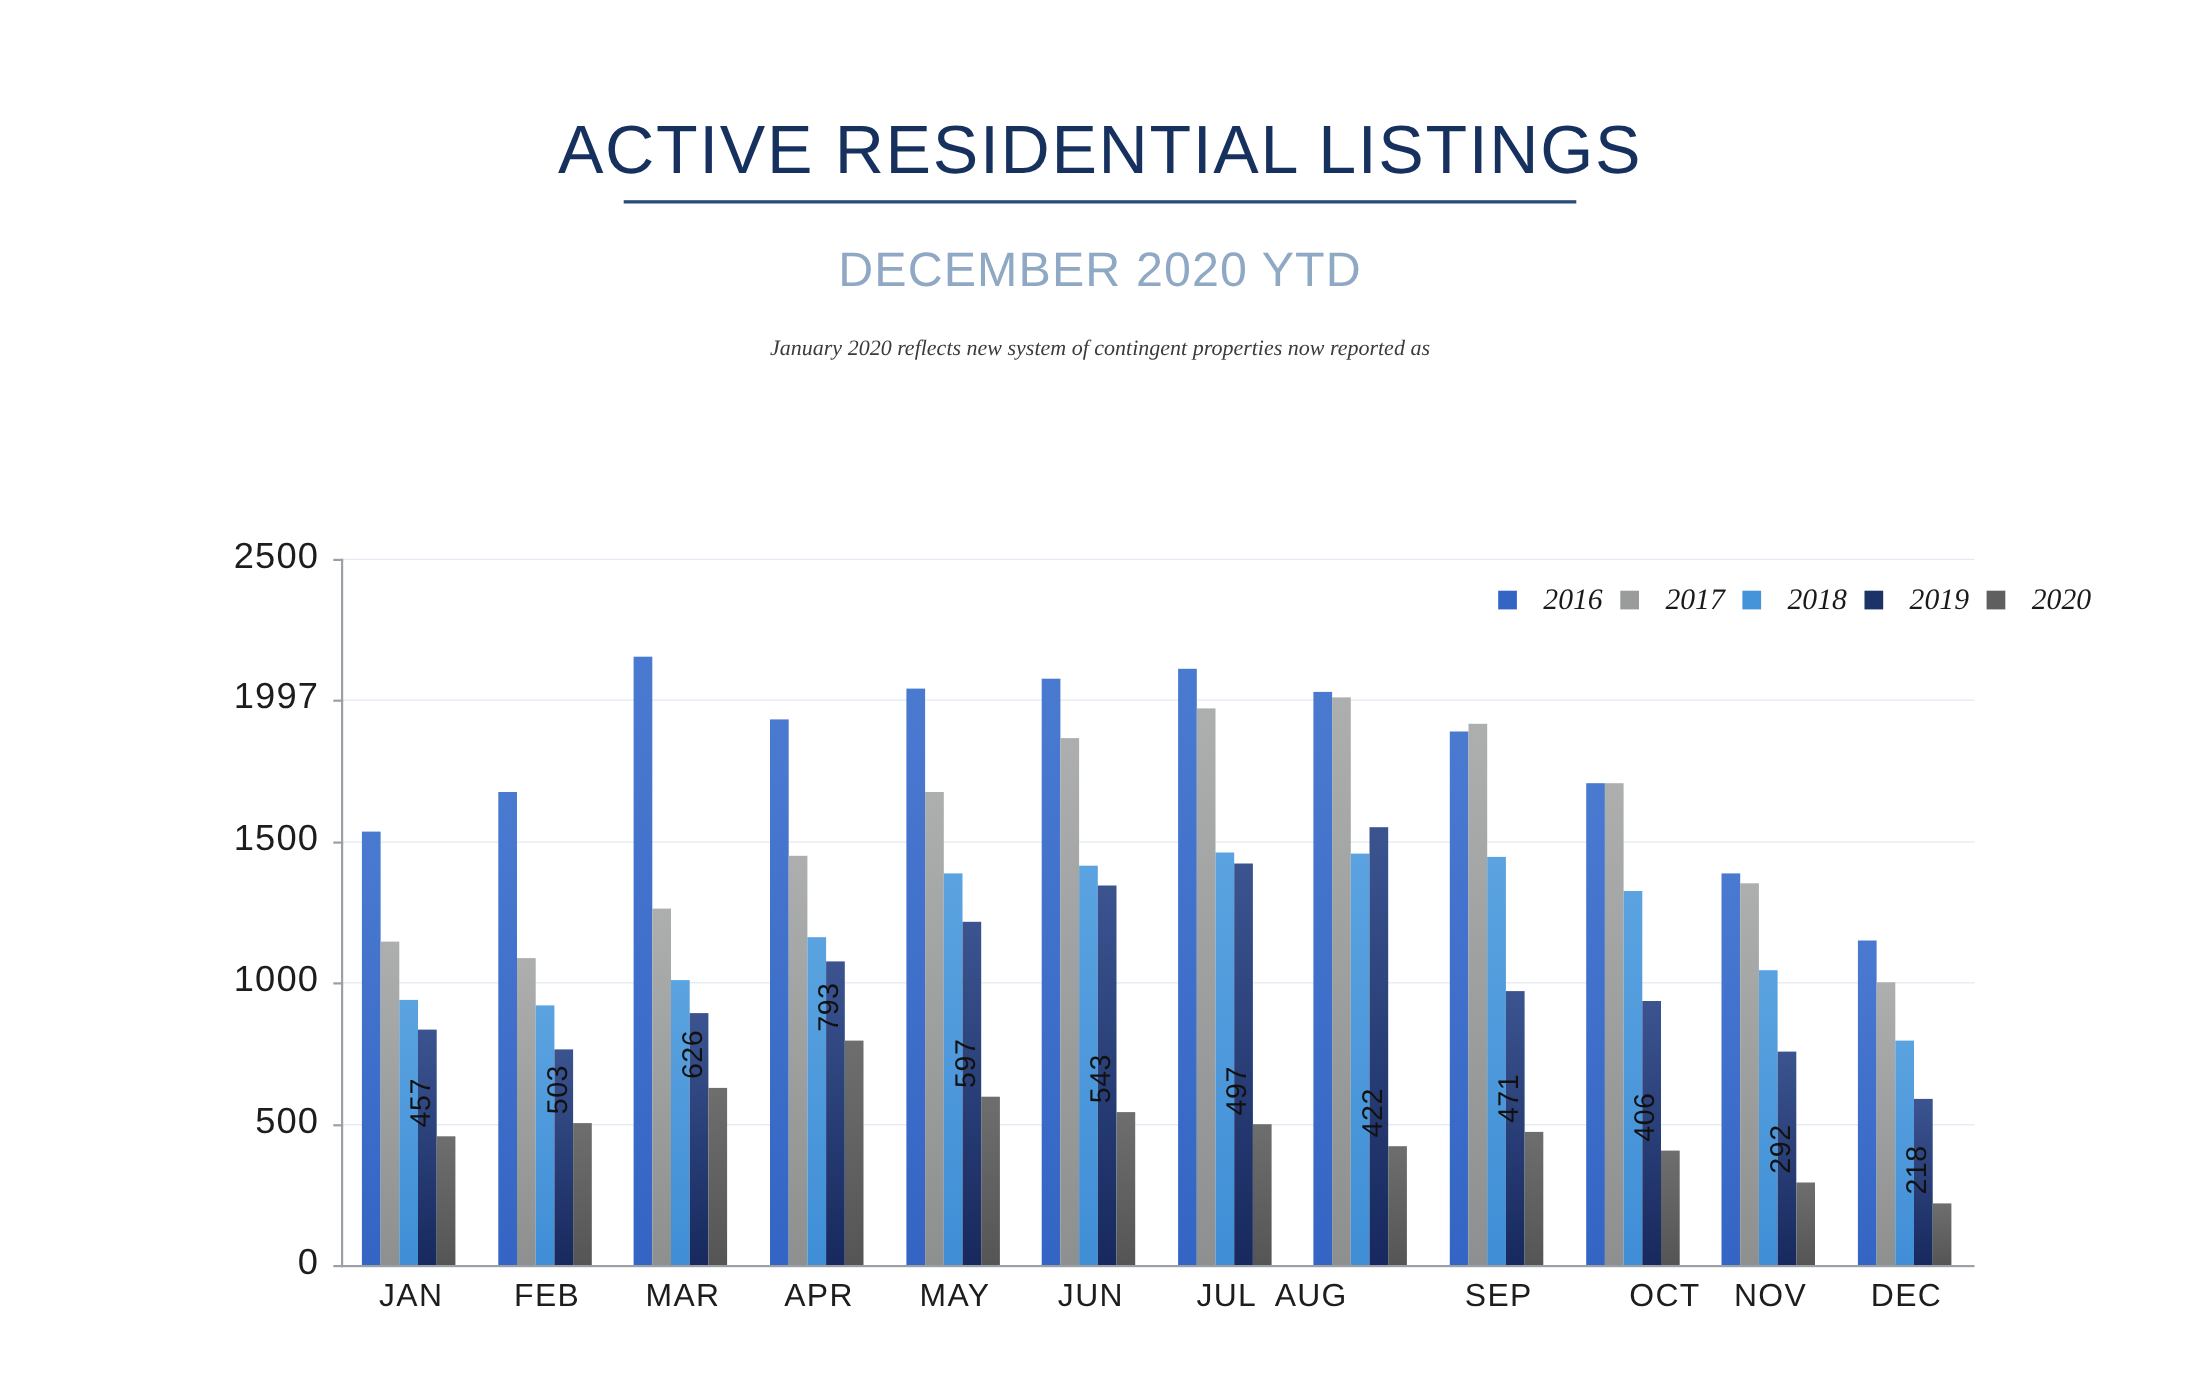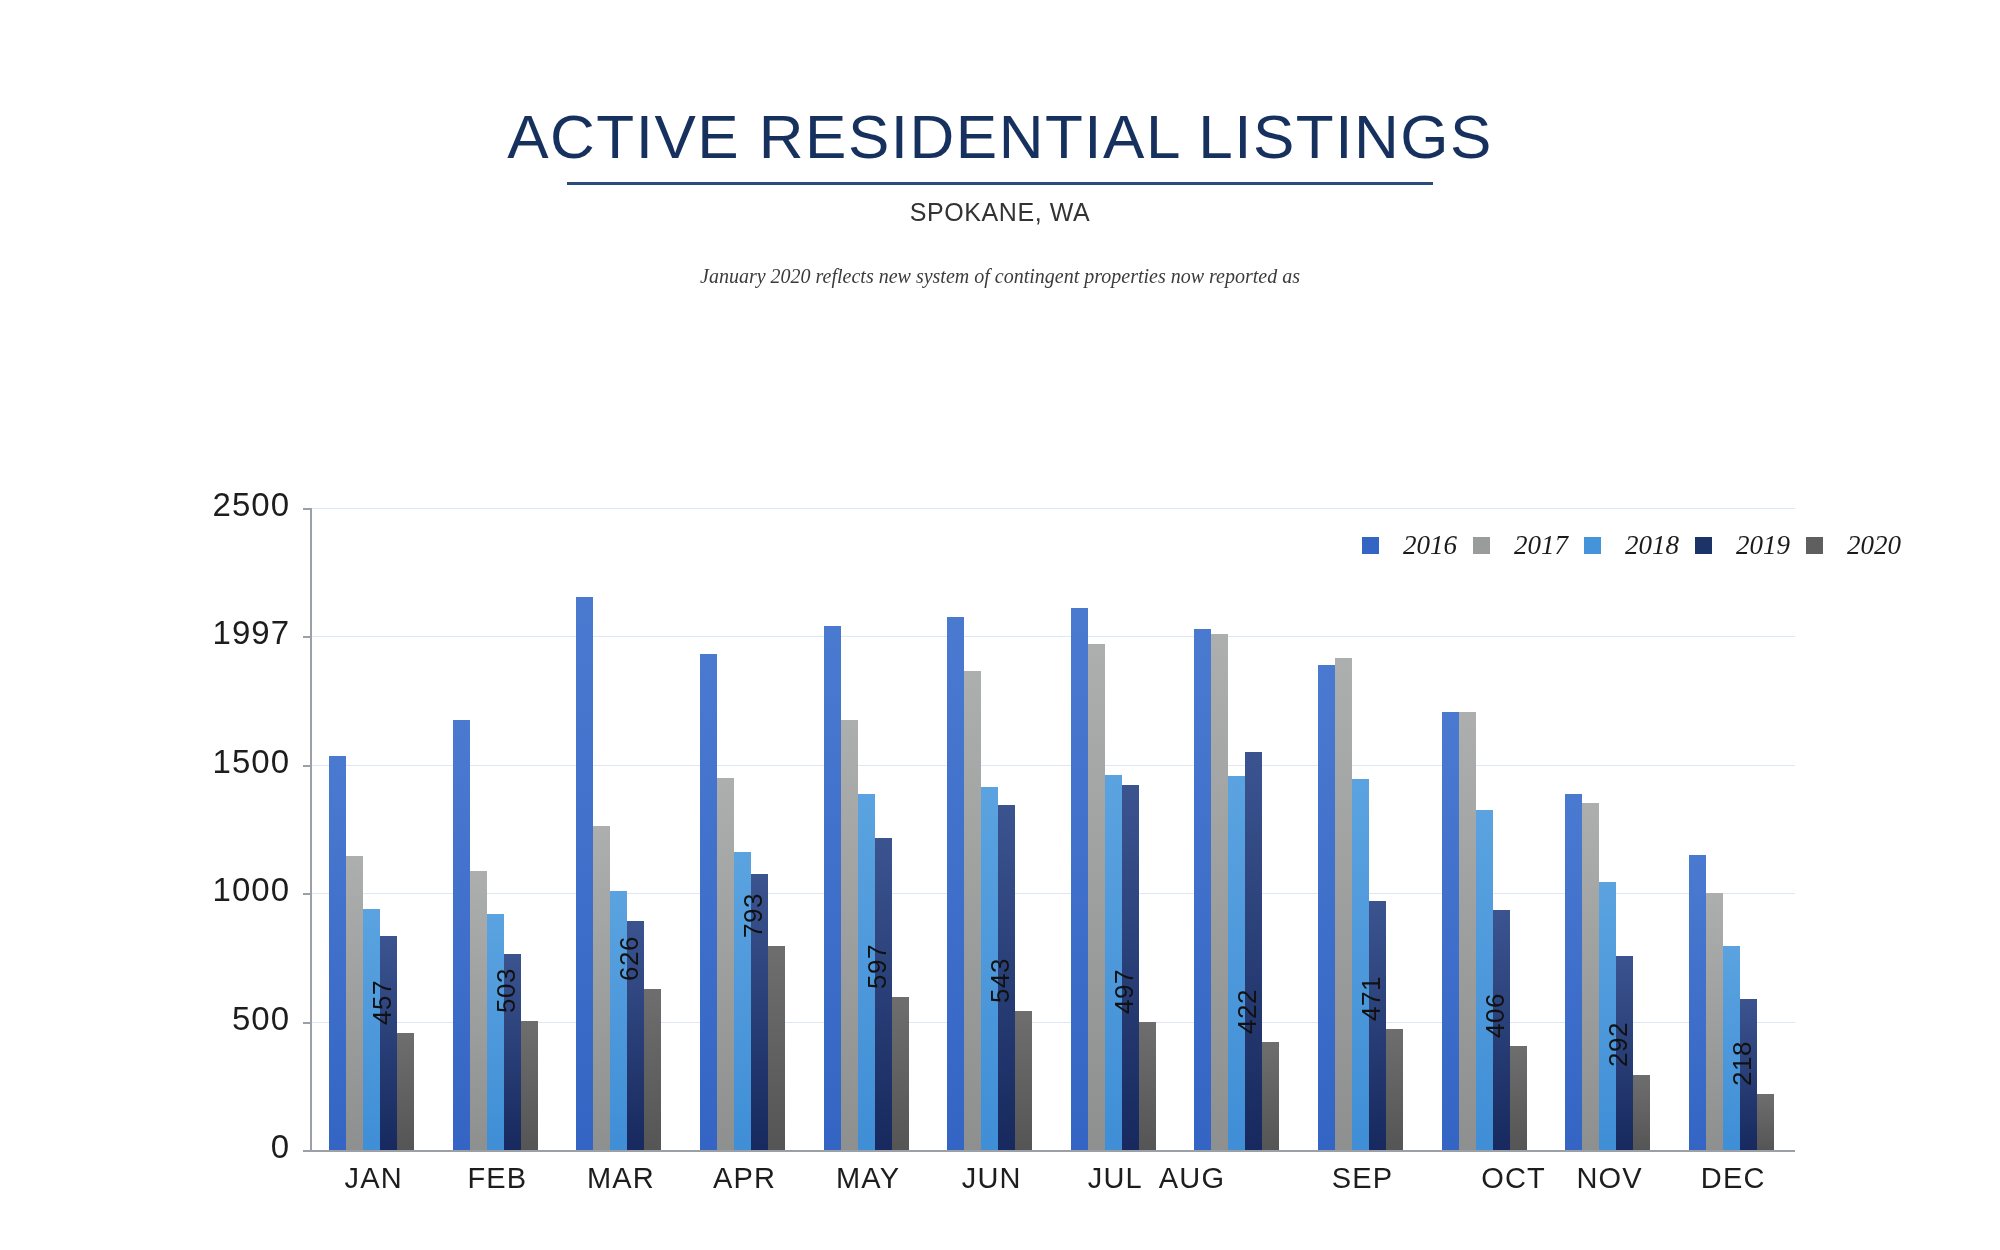--- a/index.html
+++ b/index.html
@@ -185,21 +185,21 @@
   }
 </style>
 </head>
 <body>
 
 <div class="header">
   <div class="title-wrap">
     <div class="main-title">ACTIVE RESIDENTIAL LISTINGS</div>
     <div class="title-rule"></div>
   </div>
-  <div class="location">SPOKANE, WA</div>
+  <div class="subtitle">DECEMBER 2020 YTD</div>
   <div class="note">
     <div>January 2020 reflects new system of contingent properties now reported as</div>
   </div>
 </div>
 
 <div class="chart-area">
   <div class="plot-frame" id="plot-frame">
       <div class="gridline" style="top: 513.6px;"></div>
       <div class="gridline" style="top: 385.2px;"></div>
       <div class="gridline" style="top: 256.8px;"></div>

